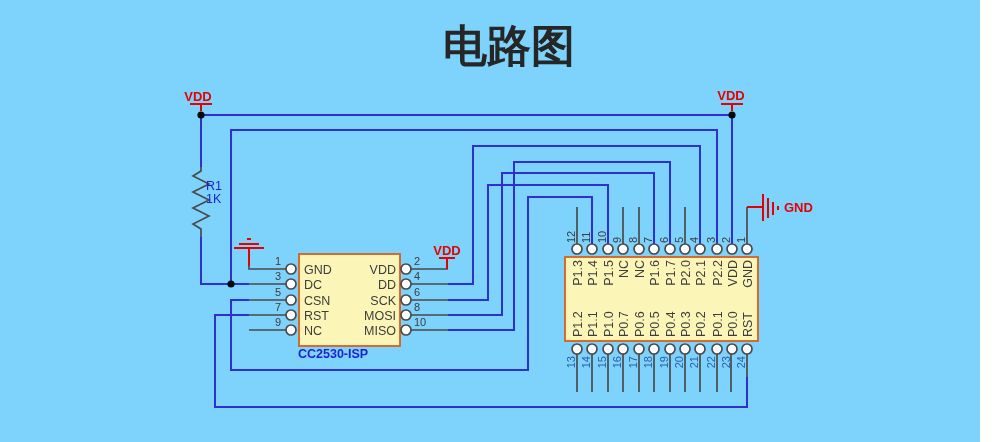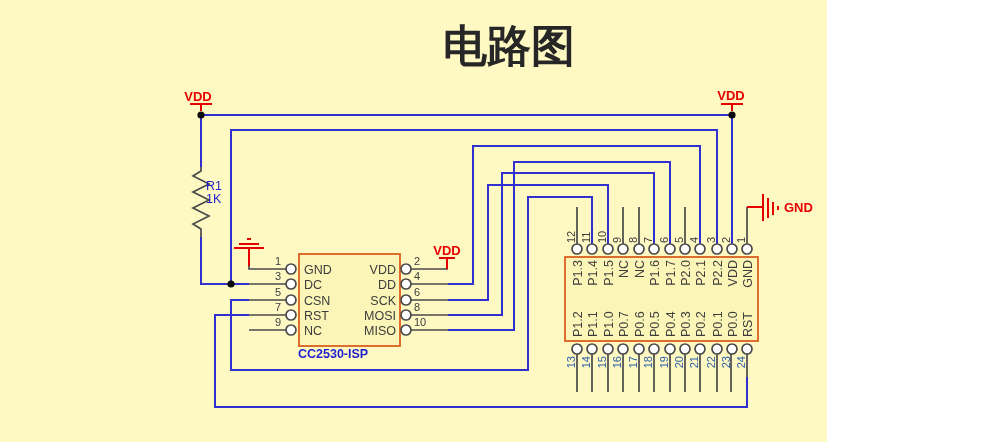--- a/index.html
+++ b/index.html
@@ -1,16 +1,16 @@
 <!DOCTYPE html>
 <html><head>
 <meta charset="utf-8">
 <style>
   html,body { margin:0; padding:0; background:#ffffff; }
-  .canvas { position:relative; width:827px; height:442px; background:#fef9c3; overflow:hidden; }
+  .canvas { position:relative; width:980px; height:442px; background:#7dd3fc; overflow:hidden; }
   svg { display:block; }
   text { font-family:"Liberation Sans","DejaVu Sans",sans-serif; }
   .title  { font-size:44px; font-weight:700; fill:#262626; }
   .net    { stroke:#3030d0; stroke-width:2; fill:none; }
   .stub   { stroke:#4a4a4a; stroke-width:1.7; fill:none; }
   .pad    { fill:#ffffff; stroke:#4a4a4a; stroke-width:1.7; }
   .dot    { fill:#0a0a0a; }
   .pwr    { stroke:#e60000; stroke-width:2; fill:none; }
   .pwrtxt { font-size:13px; font-weight:700; fill:#e60000; }
   .comp   { fill:#fbf5b8; stroke:#d95f1e; stroke-width:1.8; }

